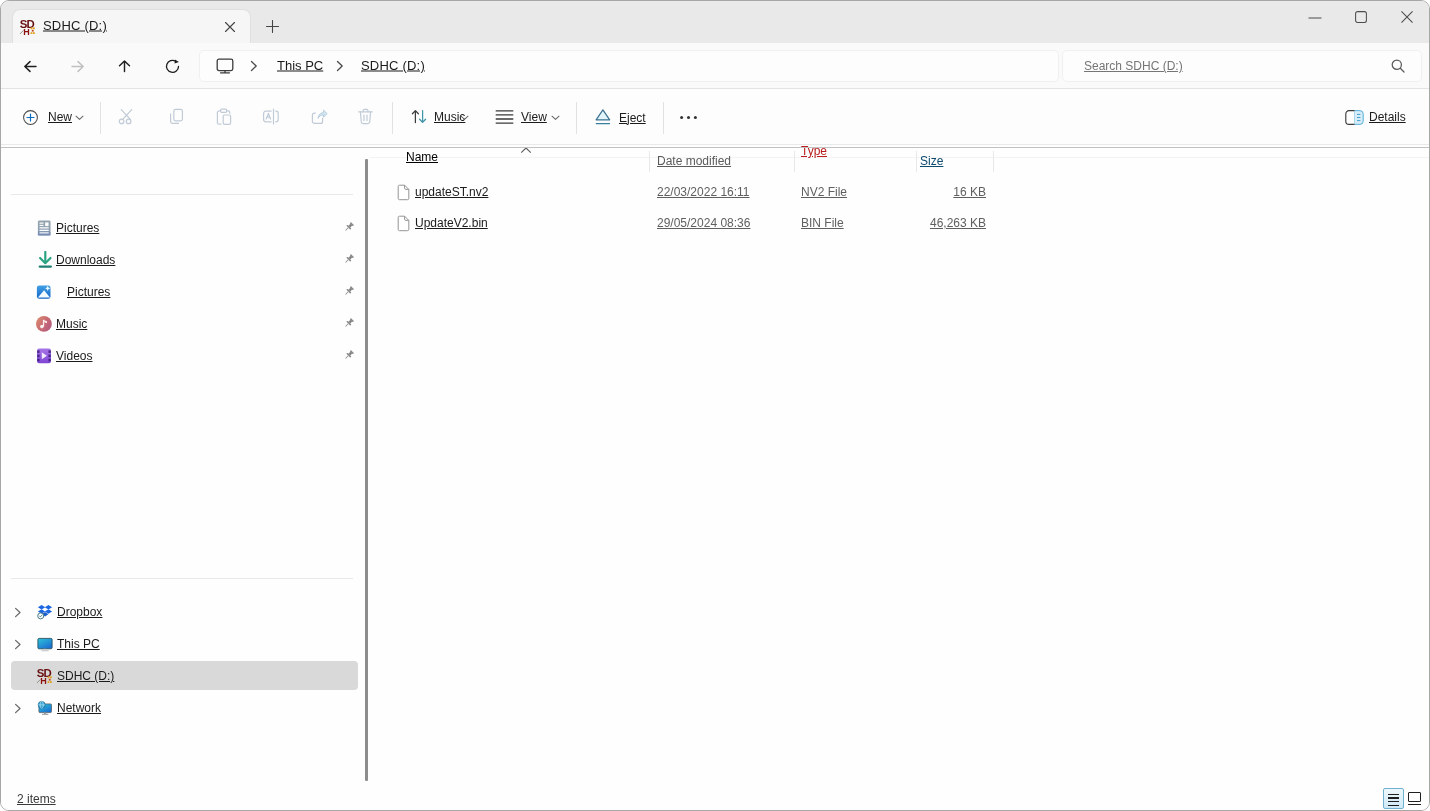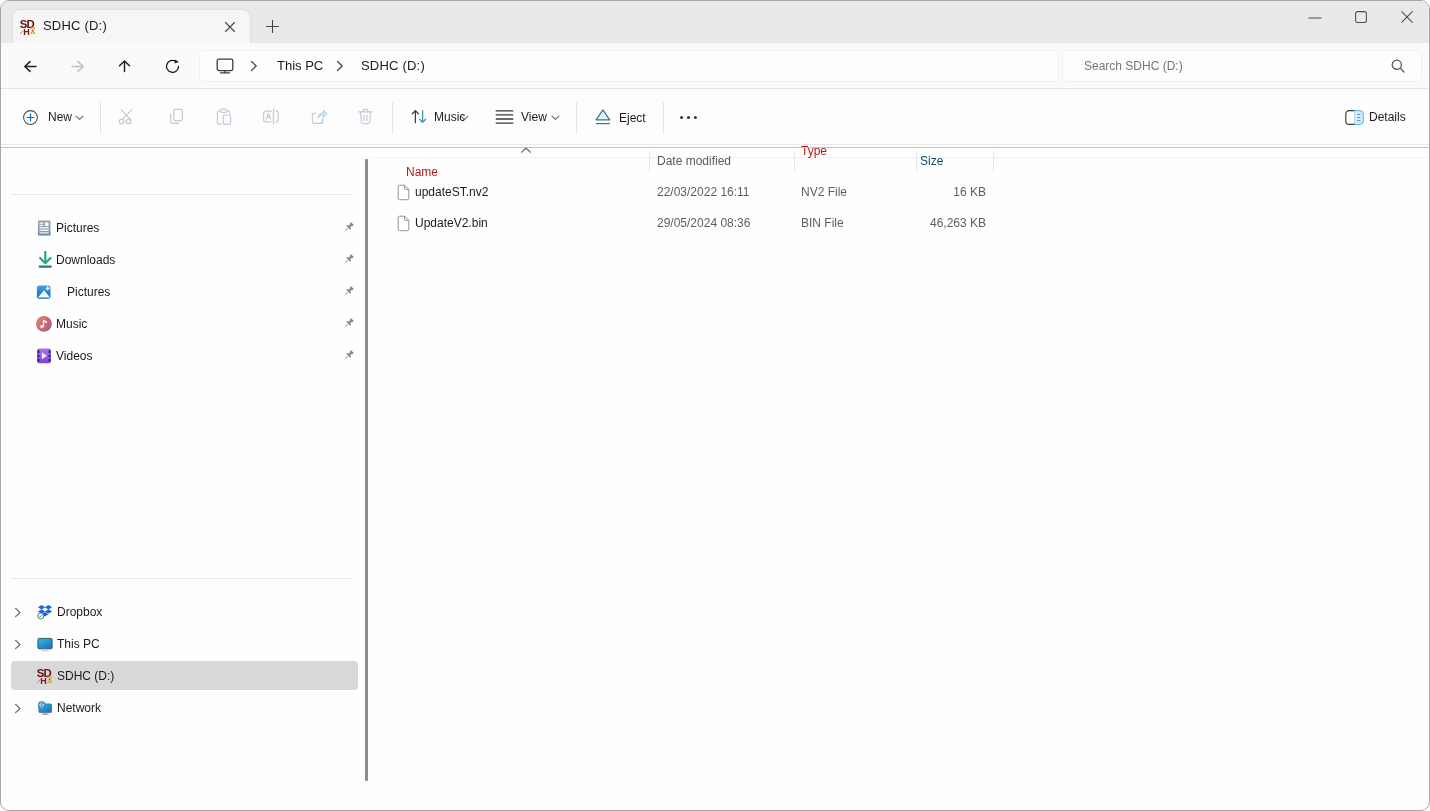--- a/index.html
+++ b/index.html
@@ -10,21 +10,21 @@
     border:1px solid #a7a7a7; border-radius:9px; overflow:hidden; background:#fdfdfd;
   }
   .titlebar { position:absolute; left:0; top:0; width:1430px; height:42px; background:#e9e9e9; }
   .tab { position:absolute; left:11px; top:8px; width:239px; height:34px; background:#f6f6f6;
          border:1px solid #e0e0e0; border-bottom:none; border-radius:8px 8px 0 0; }
   .navbar { position:absolute; left:0; top:42px; width:1430px; height:45px; background:#fafafa; }
   .field { position:absolute; top:7px; height:32px; background:#fdfdfd; border:1px solid #f0f0f0; border-radius:5px; }
   .toolbar { position:absolute; left:0; top:87px; width:1430px; height:57px; background:#fdfdfd;
              border-top:1px solid #e3e3e3; border-bottom:1px solid #e9e9e9; }
   .tbdiv { position:absolute; top:13px; width:1px; height:32px; background:#e2e2e2; }
-  .txt { position:absolute; white-space:nowrap; font-size:12px; color:#1b1b1b; transform:translateY(-50%); }
+  .txt { position:absolute; white-space:nowrap; font-size:12px; color:#1b1b1b; transform:translateY(-50%);text-decoration:underline; }
   .gray { color:#5f5f5f;text-align:right; }
   .body { position:absolute; left:0; top:144px; width:1430px; height:645px; background:#fefefe; }
   .status { position:absolute; left:0; top:789px; width:1430px; height:21px; background:#fefefe; }
   .hdrdiv { position:absolute; top:6px; width:1px; height:21px; background:#e8e8e8; }
 </style>
 </head>
 <body>
 <div class="win">
 
   <div class="titlebar">
@@ -363,21 +363,21 @@
       <rect x="5" y="13.8" width="6.4" height="1.1" rx="0.5" fill="#a6abb0"></rect>
       <circle cx="4.7" cy="4.9" r="3.5" fill="#35a3d4" stroke="#13658c" stroke-width="0.7"></circle>
       <ellipse cx="4.7" cy="4.9" rx="1.6" ry="3.5" fill="none" stroke="#d2eefb" stroke-width="0.55"></ellipse>
       <path d="M1.2 4.9 H8.2" stroke="#d2eefb" stroke-width="0.55"></path>
     </svg>
     <span class="txt" style="left:56px;top:563px">Network</span>
 
     <svg class="abs" style="left:519px;top:2px" width="12" height="7" viewBox="0 0 12 7">
       <path d="M1.2 5.6 L6 1 L10.8 5.6" fill="none" stroke="#5f5f5f" stroke-width="1.1" stroke-linejoin="round"></path>
     </svg>
-    <span class="txt" style="left:405px;top:27px;color:#b91c1c">Name</span>
+    <span class="txt" style="left:405px;top:12px;color:#000000">Name</span>
     <span class="txt" style="left:656px;top:15.5px;color:#5a5a5a">Date modified</span>
     <span class="txt" style="left:800px;top:6px;color:#b91c1c">Type</span>
     <span class="txt" style="left:919px;top:15.5px;color:#0c4a6e">Size</span>
     <div class="hdrdiv" style="left:648px"></div>
     <div class="hdrdiv" style="left:793px"></div>
     <div class="hdrdiv" style="left:915px"></div>
     <div class="hdrdiv" style="left:992px"></div>
 
     <svg class="abs" style="left:396px;top:39px" width="13" height="17" viewBox="0 0 13 17">
       <path d="M1.2 2.5 a1.3 1.3 0 0 1 1.3 -1.3 h5.1 L11.8 5.4 v9 a1.3 1.3 0 0 1 -1.3 1.3 H2.5 a1.3 1.3 0 0 1 -1.3 -1.3 z" fill="#fff" stroke="#949494" stroke-width="1"></path>
@@ -391,13 +391,24 @@
     <svg class="abs" style="left:396px;top:70px" width="13" height="17" viewBox="0 0 13 17">
       <path d="M1.2 2.5 a1.3 1.3 0 0 1 1.3 -1.3 h5.1 L11.8 5.4 v9 a1.3 1.3 0 0 1 -1.3 1.3 H2.5 a1.3 1.3 0 0 1 -1.3 -1.3 z" fill="#fff" stroke="#949494" stroke-width="1"></path>
       <path d="M7.6 1.2 v2.9 a1.3 1.3 0 0 0 1.3 1.3 h2.9" fill="none" stroke="#949494" stroke-width="1"></path>
     </svg>
     <span class="txt" style="left:414px;top:78px">UpdateV2.bin</span>
     <span class="txt gray" style="left:656px;top:78px">29/05/2024 08:36</span>
     <span class="txt gray" style="left:800px;top:78px">BIN File</span>
     <span class="txt gray" style="left:985px;top:78px;transform:translate(-100%,-50%)">46,263 KB</span>
   </div>
 
+  <div class="status">
+    <span class="txt" style="left:16px;top:9px;color:#3a3a3a">2 items</span>
+    <div class="abs" style="left:1382px;top:-2px;width:21px;height:21px;border:1px solid #6fb1cf;border-radius:2px;background:linear-gradient(#eef8fc,#cfe9f6)">
+      <div style="position:absolute;left:4px;top:4.5px;width:11px;height:1.6px;background:#1f1f1f"></div>
+      <div style="position:absolute;left:4px;top:8.2px;width:11px;height:1.6px;background:#1f1f1f"></div>
+      <div style="position:absolute;left:4px;top:11.9px;width:11px;height:1.6px;background:#1f1f1f"></div>
+      <div style="position:absolute;left:4px;top:15.6px;width:11px;height:1.6px;background:#1f1f1f"></div>
+    </div>
+    <div class="abs" style="left:1407px;top:2px;width:13px;height:9.5px;border:1.6px solid #1f1f1f;border-radius:1px"></div>
+    <div class="abs" style="left:1407px;top:13.5px;width:13px;height:1.8px;background:#1f1f1f"></div>
+  </div>
 </div>
 
 </body></html>

